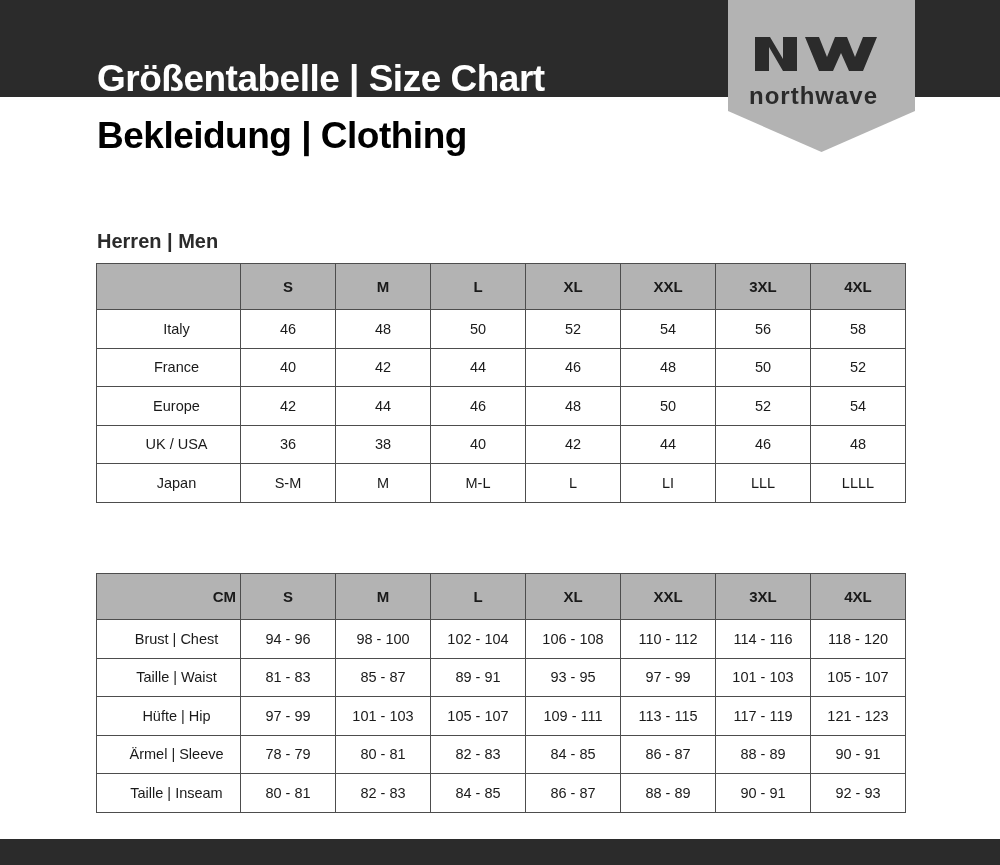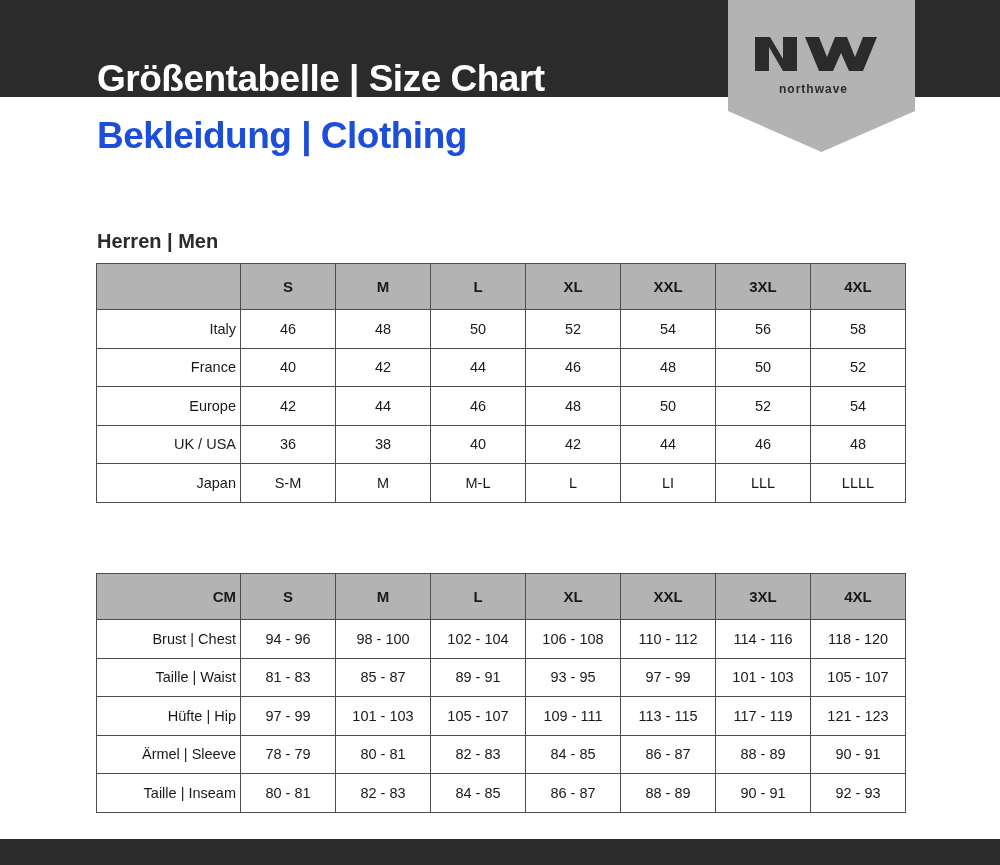--- a/index.html
+++ b/index.html
@@ -31,21 +31,21 @@
     letter-spacing: -0.5px;
     white-space: nowrap;
     z-index: 5;
   }
   .subtitle {
     position: absolute;
     left: 97px;
     top: 115px;
     font-size: 37px;
     font-weight: bold;
-    color: #1d4ed8;
+    color: #000000;
     letter-spacing: -0.5px;
     white-space: nowrap;
   }
 
   
   .logo-banner {
     position: absolute;
     top: 0;
     left: 728px;
     width: 187px;
@@ -60,21 +60,21 @@
     left: 25px;
     width: 138px;
     height: 42px;
   }
   .logo-word {
     position: absolute;
     top: 82px;
     left: 0;
     width: 171px;
     text-align: center;
-    font-size: 12px;
+    font-size: 24px;
     font-weight: bold;
     color: #2b2b2b;
     letter-spacing: 1px;
   }
 
   
   .section-label {
     position: absolute;
     left: 97px;
     font-size: 20px;
@@ -108,21 +108,21 @@
     background: #b3b3b3;
     font-weight: bold;
     height: 46px;
     font-size: 15px;
   }
   thead th.corner {
     text-align: right;
     padding-left: 11px;
   }
   tbody td.rowhead {
-    text-align: right;
+    text-align: center;
     padding-left: 20px;
     white-space: nowrap;
   }
 
   
   .footer {
     position: absolute;
     left: 0;
     bottom: 0;
     width: 1000px;

